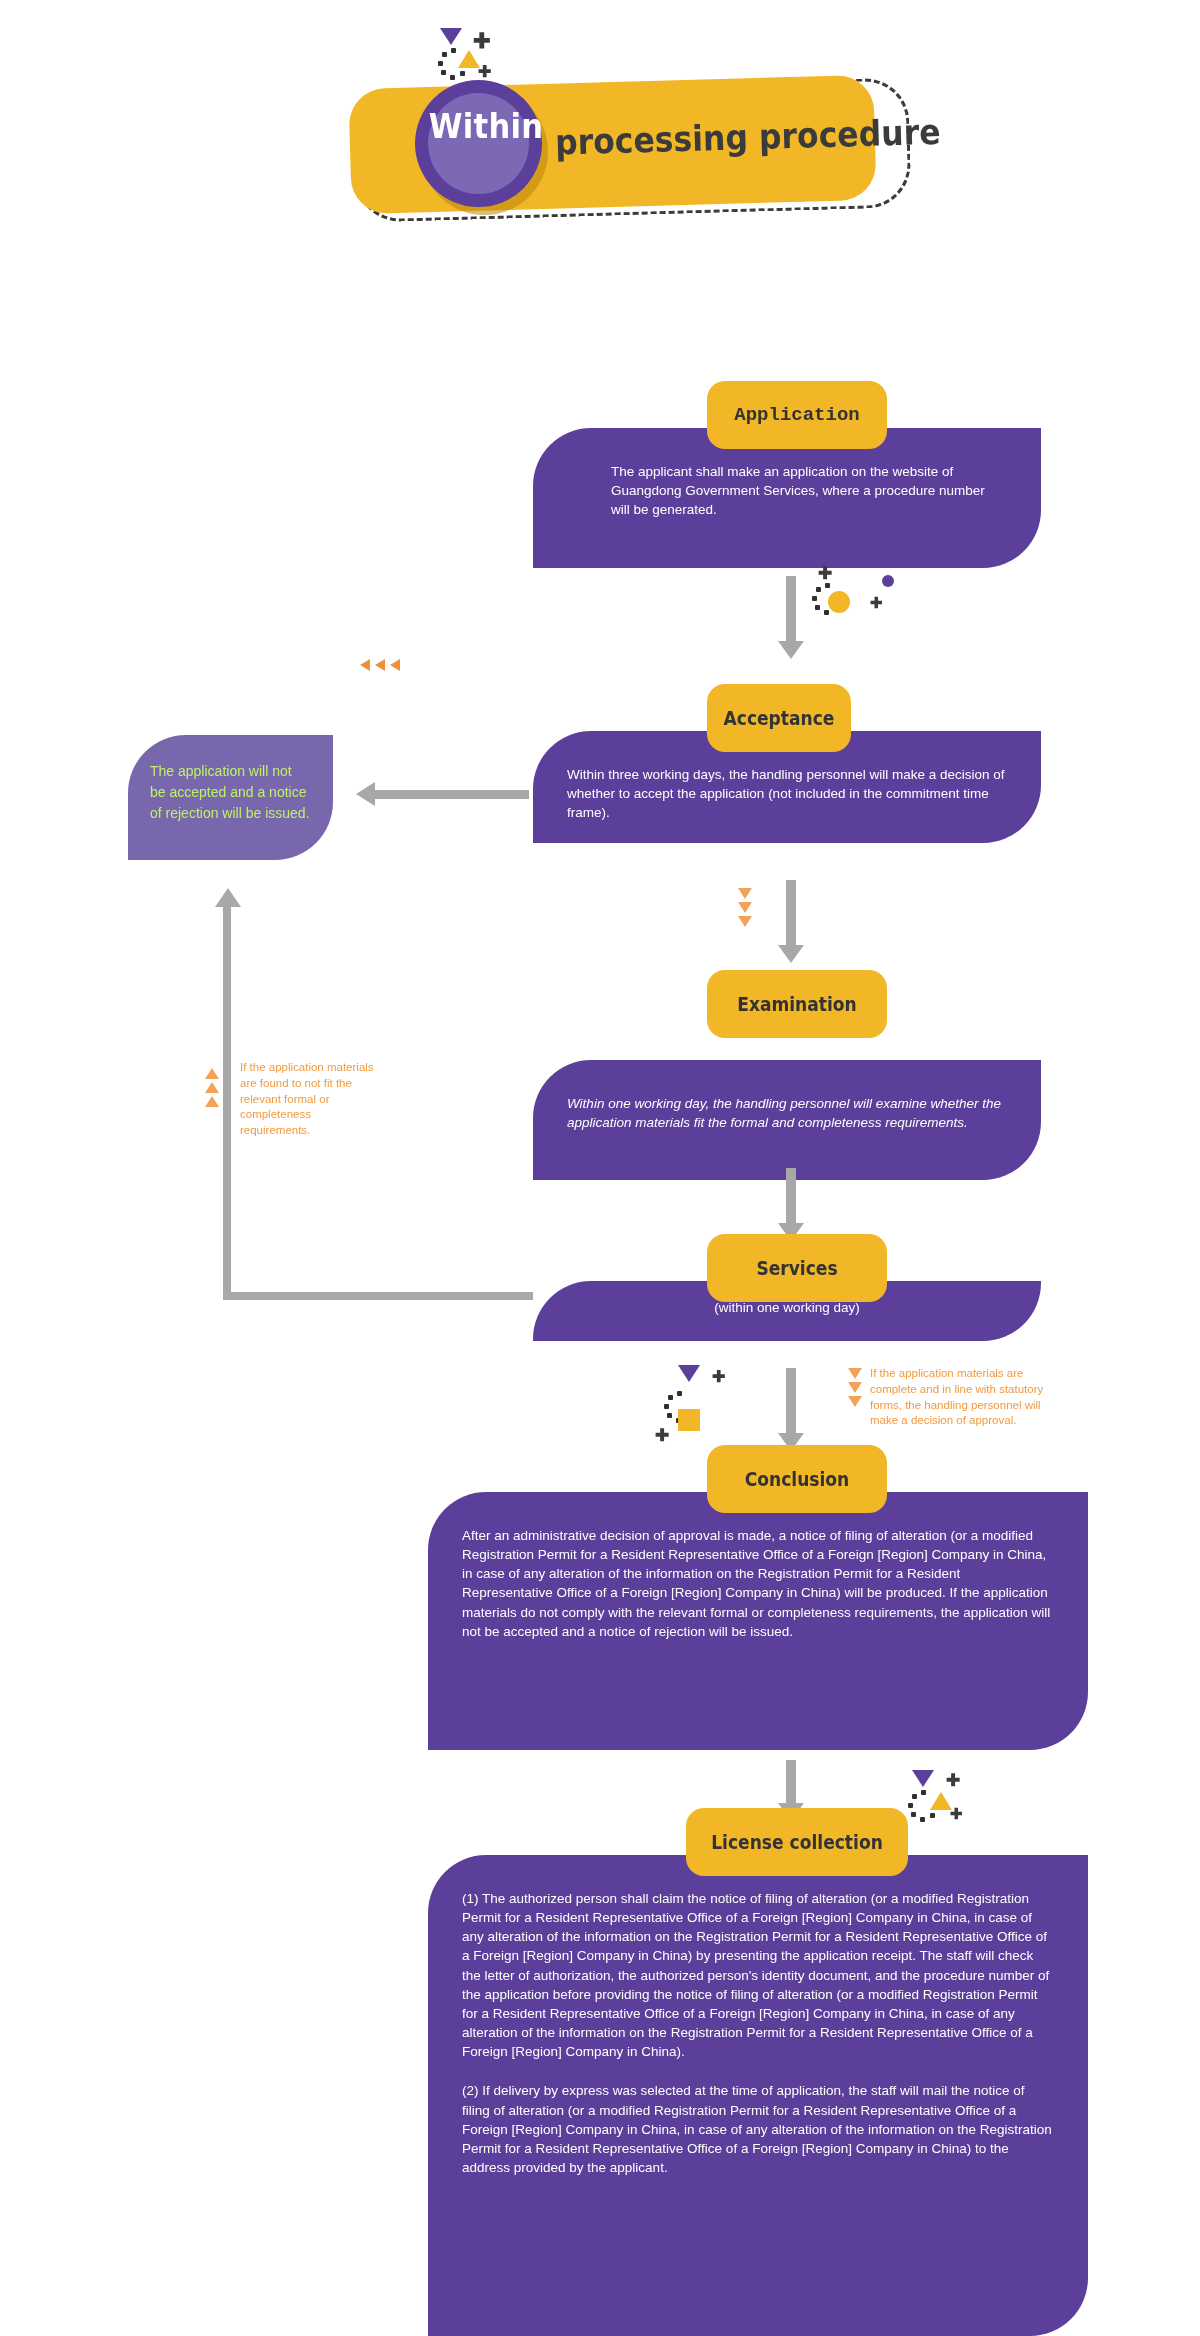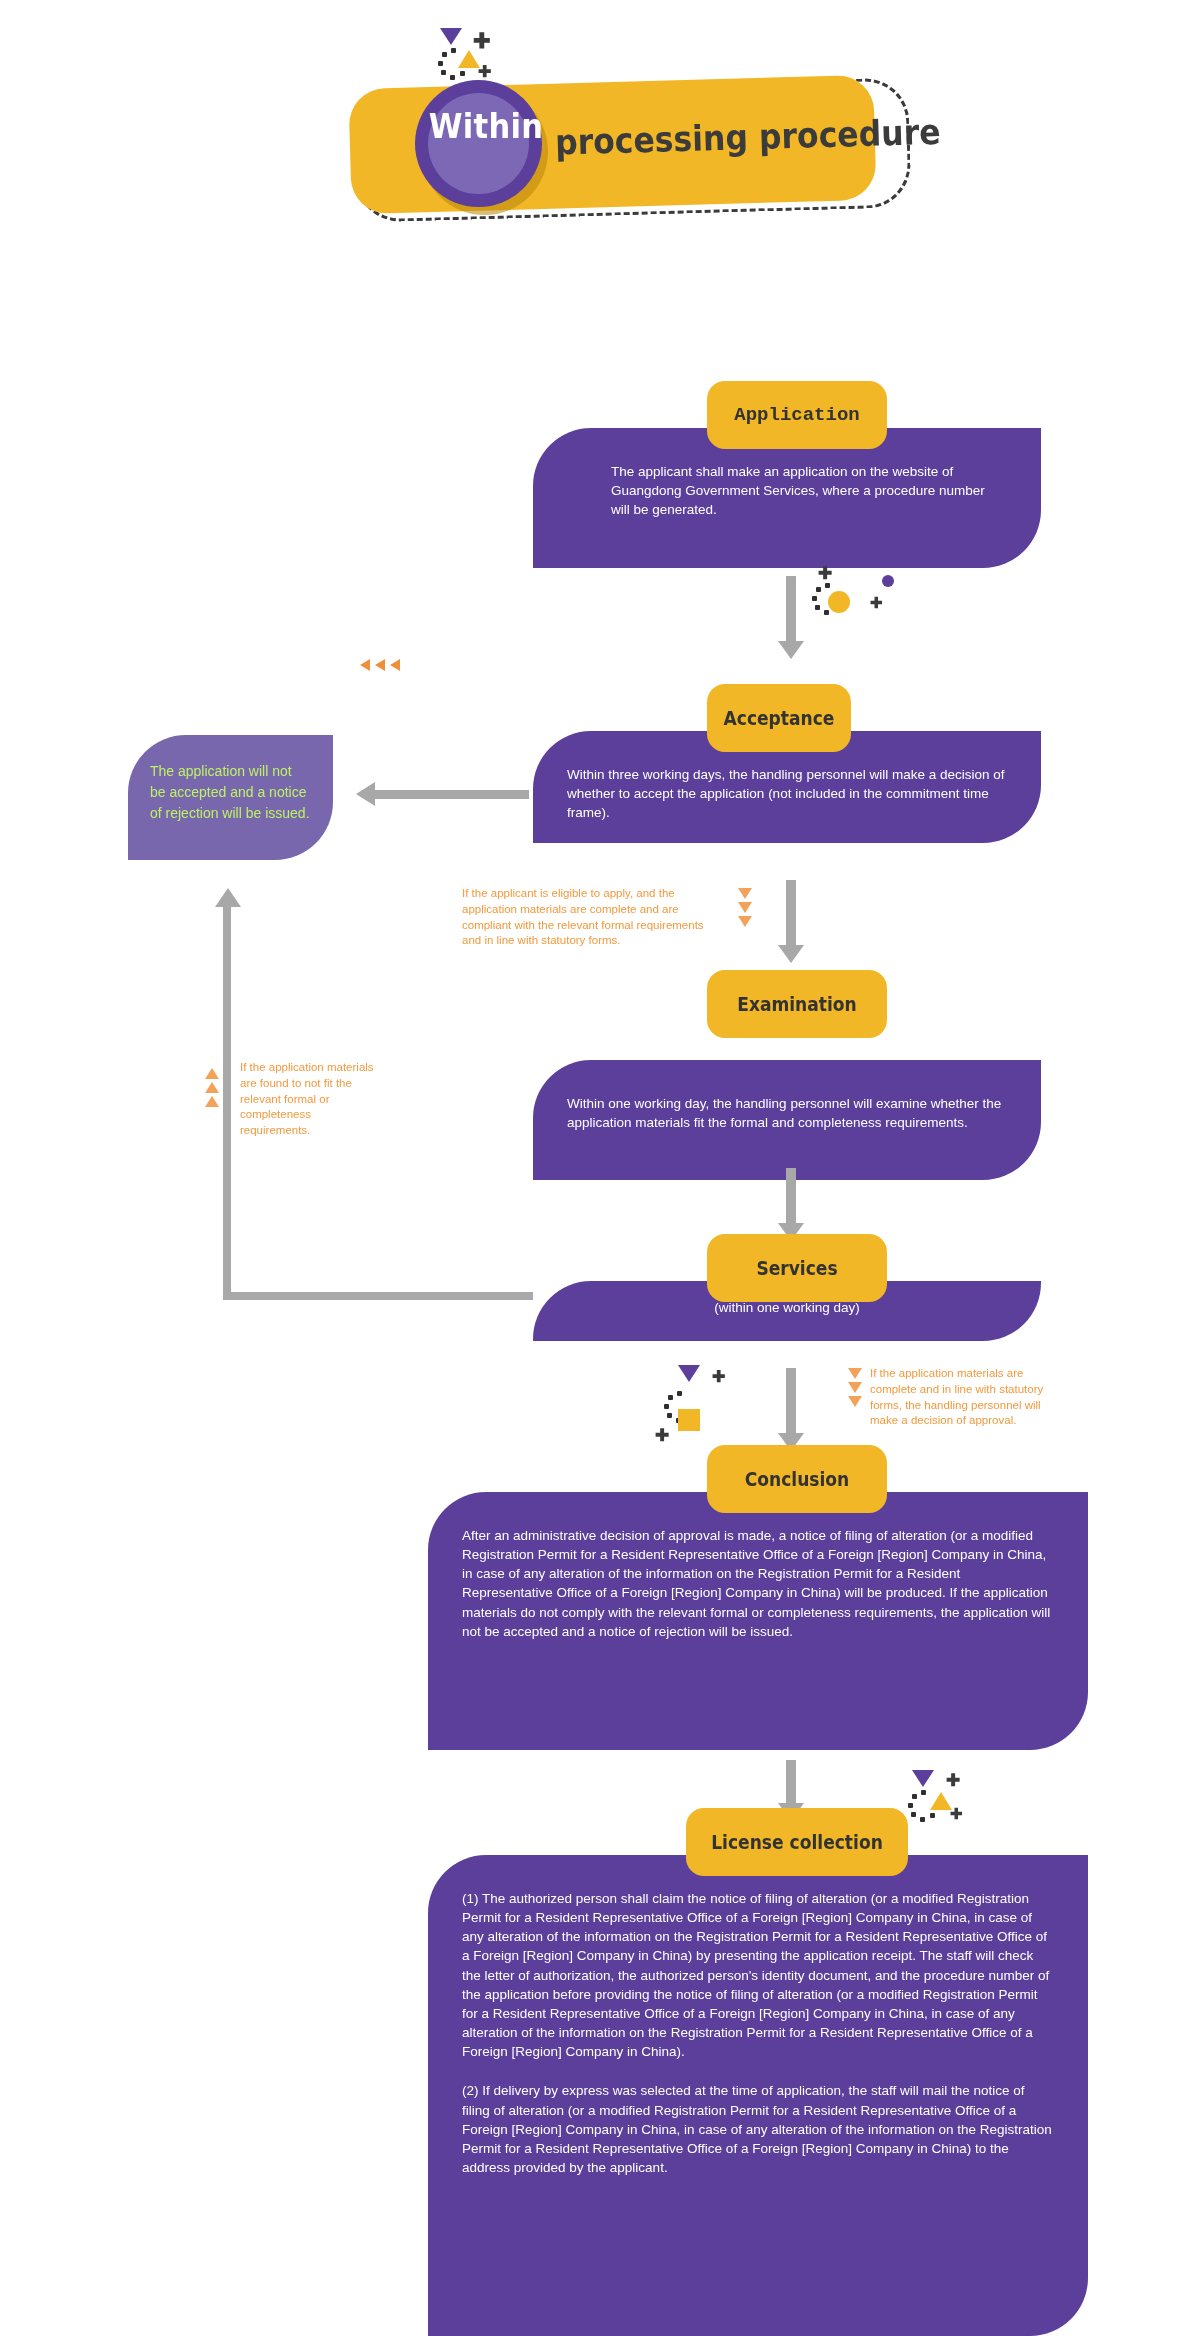--- a/index.html
+++ b/index.html
@@ -217,24 +217,23 @@
   <div class="rejectbox" style="left:128px;top:735px;width:205px;height:125px;">
     <div class="txt">The application will not be accepted and a notice of rejection will be issued.</div>
   </div>
 
   <div class="arrow-v" style="left:786px;top:880px;height:66px;"></div>
   <div class="cue down" style="left:738px;top:888px;">
       <i></i>
       <i></i>
       <i></i>
     </div>
-  <div class="note" style="left:462px;top:886px;width:262px;text-align:left;">If the applicant is eligible to apply, and the application materials are complete and are compliant with the relevant formal requirements and in line with statutory forms.</div>
-
-  <div class="block">
-    <div class="blockbody r-tl r-br" style="left:533px;top:1060px;width:508px;height:120px;">
+
+  <div class="block">
+    <div class="blockbody r-tl r-br" style="left:533px;top:1060px;width:508px;height:120px;font-style:italic;">
       <div class="txt">Within one working day, the handling personnel will examine whether the application materials fit the formal and completeness requirements.</div>
     </div>
     <div class="chip" style="left:707px;top:970px;width:180px;height:68px;">Examination</div>
   </div>
 
   <div class="conn-arrow-up" style="left:215px;top:888px;"></div>
   <div class="conn-line" style="left:223px;top:905px;width:8px;height:395px;"></div>
   <div class="conn-line" style="left:223px;top:1292px;width:310px;height:8px;"></div>
   <div class="cue up" style="left:205px;top:1068px;">
       <i></i>

